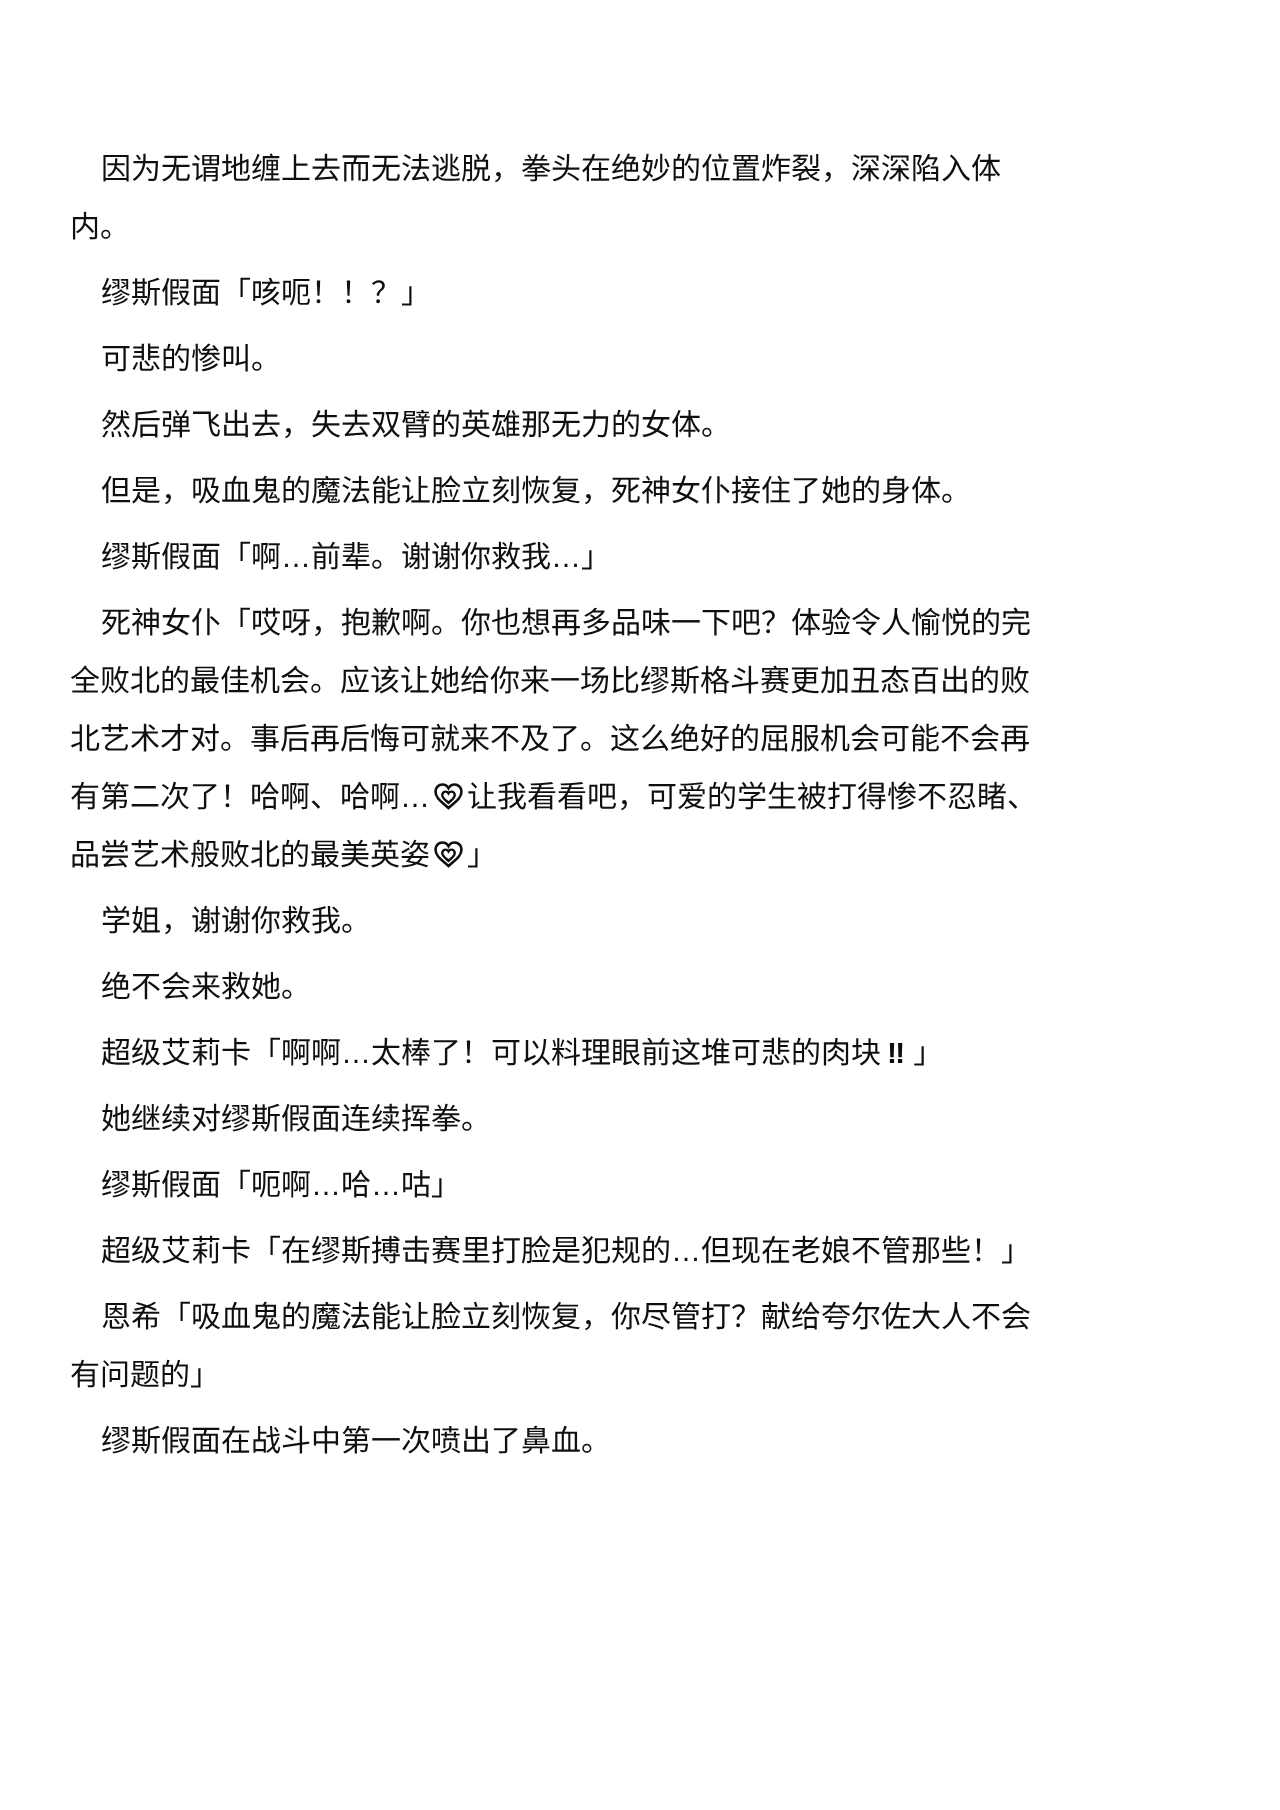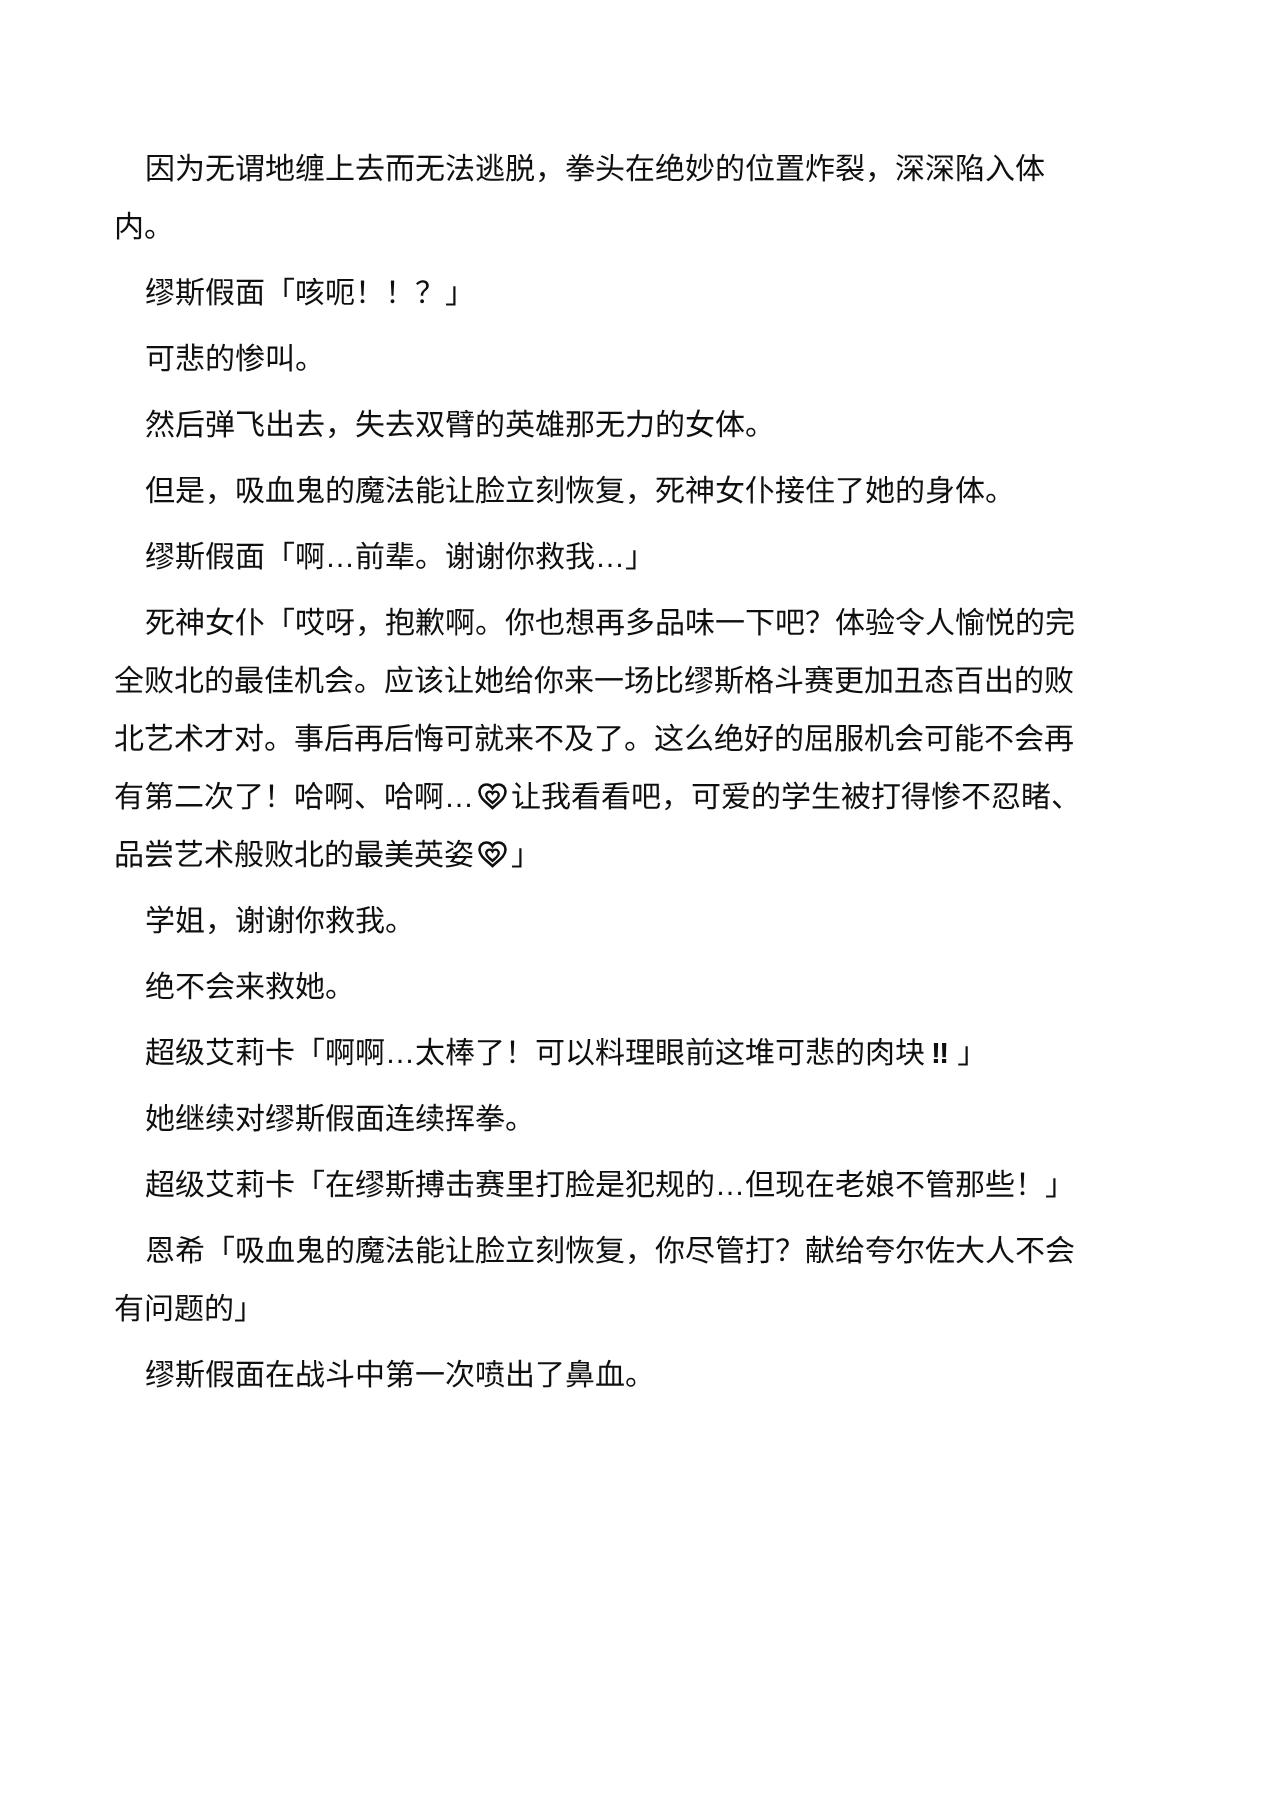--- a/index.html
+++ b/index.html
@@ -7,21 +7,21 @@
     padding: 0;
     background: #ffffff;
     width: 1280px;
     height: 1810px;
   }
   main.page {
     box-sizing: border-box;
     width: 1280px;
     height: 1810px;
     background: #ffffff;
-    padding: 140px 0 0 114px;
+    padding: 140px 0 0 70px;
     overflow: hidden;
   }
   article.doc {
     width: 975px;
     font-family: "Liberation Sans", "DejaVu Sans", sans-serif;
     font-size: 30px;
     line-height: 58px;
     color: #0f0f0f;
     text-align: left;
   }
@@ -61,17 +61,18 @@
             <path d="M16 28 C10.2 22.4 3 18.6 3 11.5 C3 7.4 6.2 4.5 9.9 4.5 C12.5 4.5 14.8 6 16 8.2 C17.2 6 19.5 4.5 22.1 4.5 C25.8 4.5 29 7.4 29 11.5 C29 18.6 21.8 22.4 16 28 Z" stroke="#0f0f0f" stroke-width="2.6"></path>
             <path d="M16 28 C10.2 22.4 3 18.6 3 11.5 C3 7.4 6.2 4.5 9.9 4.5 C12.5 4.5 14.8 6 16 8.2 C17.2 6 19.5 4.5 22.1 4.5 C25.8 4.5 29 7.4 29 11.5 C29 18.6 21.8 22.4 16 28 Z" stroke="#0f0f0f" stroke-width="5" transform="translate(16 17.4) scale(0.48) translate(-16 -16.6)"></path>
           </svg></span>让我看看吧，可爱的学生被打得惨不忍睹、品尝艺术般败北的最美英姿<span class="heart"><svg width="33" height="32" viewBox="0 0 32 32" fill="none">
             <path d="M16 28 C10.2 22.4 3 18.6 3 11.5 C3 7.4 6.2 4.5 9.9 4.5 C12.5 4.5 14.8 6 16 8.2 C17.2 6 19.5 4.5 22.1 4.5 C25.8 4.5 29 7.4 29 11.5 C29 18.6 21.8 22.4 16 28 Z" stroke="#0f0f0f" stroke-width="2.6"></path>
             <path d="M16 28 C10.2 22.4 3 18.6 3 11.5 C3 7.4 6.2 4.5 9.9 4.5 C12.5 4.5 14.8 6 16 8.2 C17.2 6 19.5 4.5 22.1 4.5 C25.8 4.5 29 7.4 29 11.5 C29 18.6 21.8 22.4 16 28 Z" stroke="#0f0f0f" stroke-width="5" transform="translate(16 17.4) scale(0.48) translate(-16 -16.6)"></path>
           </svg></span>」</p>
       <p>学姐，谢谢你救我。</p>
       <p>绝不会来救她。</p>
       <p>超级艾莉卡「啊啊…太棒了！可以料理眼前这堆可悲的肉块<span class="dexcl">‼</span>」</p>
       <p>她继续对缪斯假面连续挥拳。</p>
+      <p>缪斯假面「呃啊…哈…咕」</p>
       <p>超级艾莉卡「在缪斯搏击赛里打脸是犯规的…但现在老娘不管那些！」</p>
       <p>恩希「吸血鬼的魔法能让脸立刻恢复，你尽管打？献给夸尔佐大人不会有问题的」</p>
       <p>缪斯假面在战斗中第一次喷出了鼻血。</p>
     </article>
 </main>
 
 </body></html>

